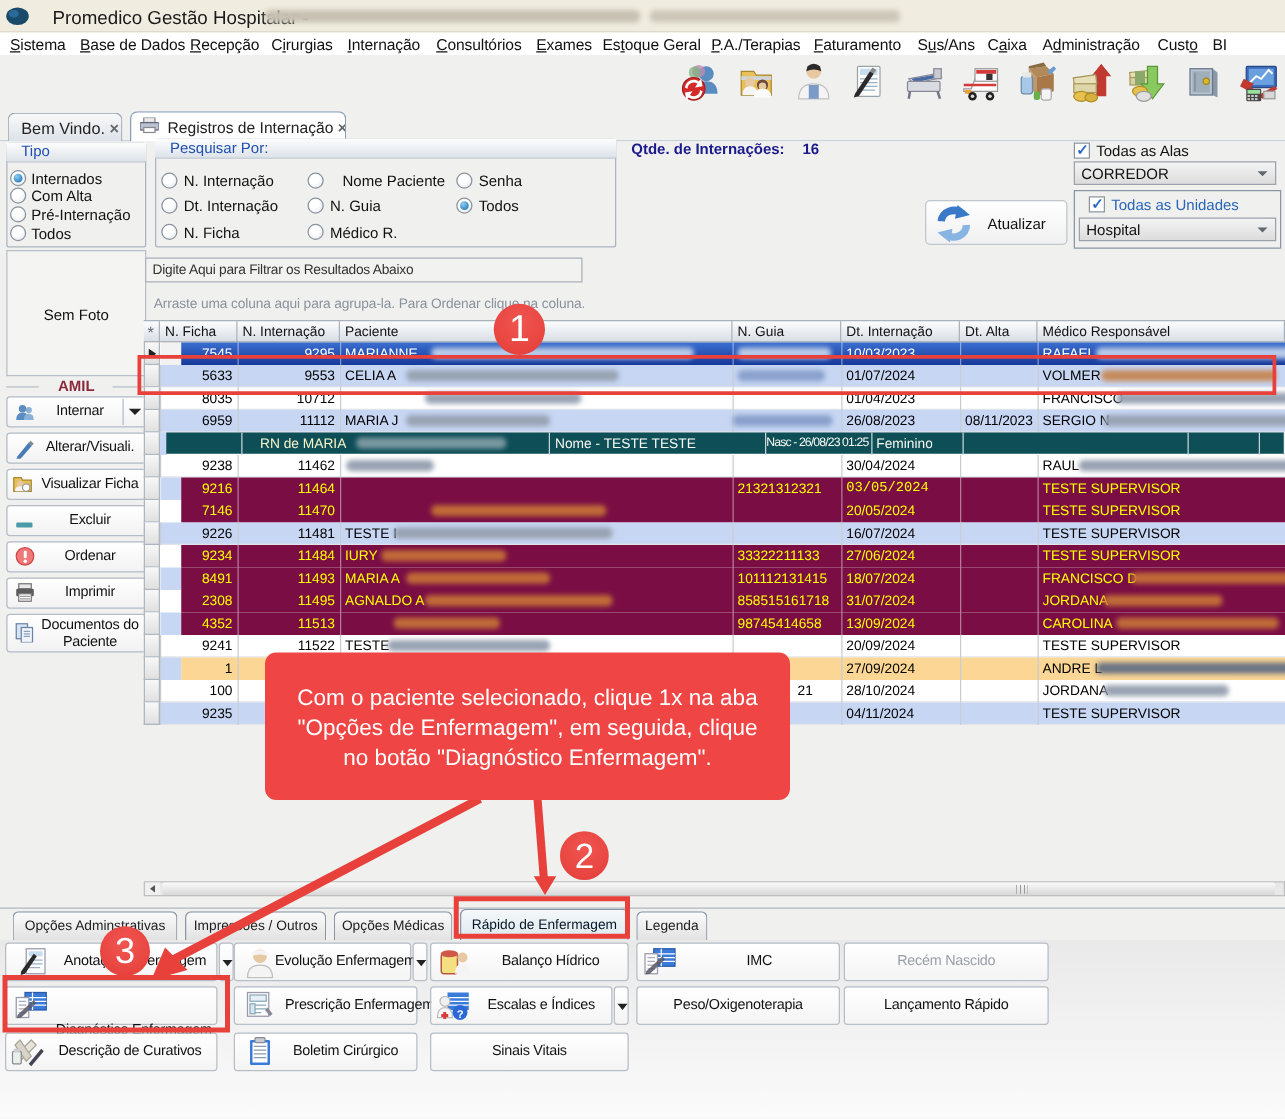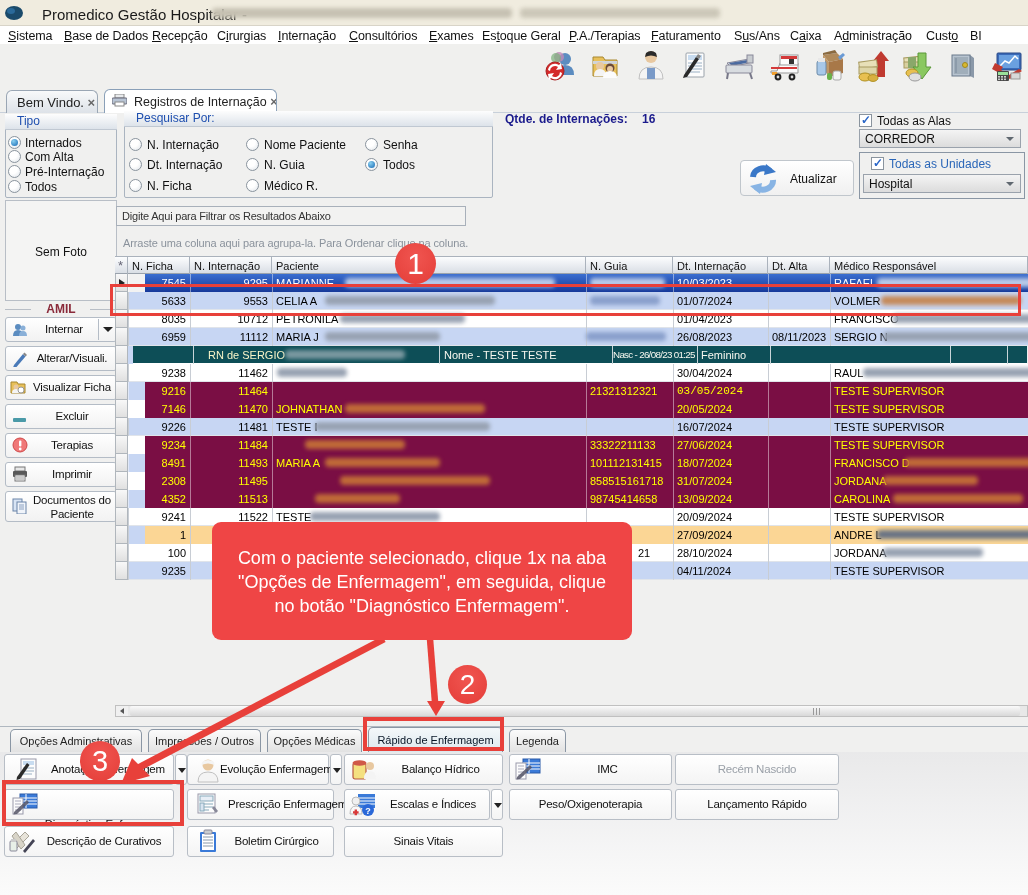--- a/index.html
+++ b/index.html
@@ -212,21 +212,21 @@
 
 <div class="gbox" style="left:124px;top:111px;width:369px;height:87px;"></div>
 <div class="ghead" style="left:124px;top:111px;width:369px;">Pesquisar Por:</div>
 <div class="radio" style="left:129px;top:138px"></div>
 <div class="rlabel" style="left:147px;top:138px">N. Internação</div>
 <div class="radio" style="left:129px;top:158px"></div>
 <div class="rlabel" style="left:147px;top:158px">Dt. Internação</div>
 <div class="radio" style="left:129px;top:179px"></div>
 <div class="rlabel" style="left:147px;top:179px">N. Ficha</div>
 <div class="radio" style="left:246px;top:138px"></div>
-<div class="rlabel" style="left:264px;top:138px">Nome Paciente</div>
+<div class="rlabel" style="left:274px;top:138px">Nome Paciente</div>
 <div class="radio" style="left:246px;top:158px"></div>
 <div class="rlabel" style="left:264px;top:158px">N. Guia</div>
 <div class="radio" style="left:246px;top:179px"></div>
 <div class="rlabel" style="left:264px;top:179px">Médico R.</div>
 <div class="radio" style="left:365px;top:138px"></div>
 <div class="rlabel" style="left:383px;top:138px">Senha</div>
 <div class="radio sel" style="left:365px;top:158px"></div>
 <div class="rlabel" style="left:383px;top:158px">Todos</div>
 
 <div class="abs" style="left:505px;top:112px;font-size:12px;font-weight:bold;color:#1a1a8c;">Qtde. de Internações:</div>
@@ -255,21 +255,21 @@
 <div class="abs" style="left:5px;top:309px;width:26px;height:1px;background:#b8bec6;"></div>
 <div class="abs" style="left:90px;top:309px;width:27px;height:1px;background:#b8bec6;"></div>
 <div class="abs" style="left:33px;top:302px;width:56px;text-align:center;font-size:12px;font-weight:bold;color:#8a2a3a;">AMIL</div>
 
 <div class="sbtn" style="top:317px;height:25px;padding-top:5px;padding-right:16px;">Internar</div>
 <div class="abs" style="left:98px;top:319px;width:1px;height:21px;background:#b4bcc6;"></div>
 <div class="abs" style="left:103px;top:327px;width:0;height:0;border-left:5px solid transparent;border-right:5px solid transparent;border-top:5px solid #222;"></div>
 <div class="sbtn" style="top:346px;height:25px;padding-top:5px;">Alterar/Visuali.</div>
 <div class="sbtn" style="top:375px;height:25px;padding-top:5px;">Visualizar Ficha</div>
 <div class="sbtn" style="top:404px;height:25px;padding-top:5px;">Excluir</div>
-<div class="sbtn" style="top:433px;height:25px;padding-top:5px;">Terapias</div>
+<div class="sbtn" style="top:433px;height:25px;padding-top:5px;">Ordenar</div>
 <div class="sbtn" style="top:462px;height:25px;padding-top:5px;">Imprimir</div>
 <div class="sbtn" style="top:491px;height:31px;padding-top:1px;line-height:14px;">Documentos do Paciente</div>
 <div class="abs" id="sideicons">
     <svg class="abs" style="left:12px;top:322px" width="16" height="16" viewBox="0 0 16 16">
       <circle cx="6" cy="5" r="3" fill="#5b8cc0"></circle>
       <path d="M1 14 q0 -6 5 -6 q5 0 5 6 z" fill="#5b8cc0"></path>
       <circle cx="11" cy="6" r="2.5" fill="#8ab0d8"></circle>
       <path d="M7 14 q0 -5 4 -5 q4 0 4 5 z" fill="#8ab0d8"></path>
     </svg>
     <svg class="abs" style="left:12px;top:351px" width="16" height="16" viewBox="0 0 16 16">
@@ -367,21 +367,20 @@
       <div class="vline" style="left:13px;"></div>
       <div class="vline" style="left:75px;"></div>
       <div class="vline" style="left:157px;"></div>
       <div class="vline" style="left:471px;"></div>
       <div class="vline" style="left:558px;"></div>
       <div class="vline" style="left:653px;"></div>
       <div class="vline" style="left:715px;"></div>
       <div class="marker"></div>
       <div class="cell num" style="left:13px;width:58px;">8035</div>
       <div class="cell num" style="left:75px;width:78px;">10712</div>
-      <div class="cell" style="left:161px;width:310px;">PETRONILA</div>
       <div style="position:absolute;left:225px;top:4px;width:125px;height:9px;background:#98a2b2;border-radius:4px;filter:blur(2px);"></div>
       <div class="cell" style="left:562px;width:91px;">01/04/2023</div>
       <div class="cell" style="left:719px;width:194px;">FRANCISCO</div>
       <div style="position:absolute;left:778px;top:4px;width:175px;height:9px;background:#98a2b2;border-radius:4px;filter:blur(2px);"></div>
     </div>
 <div class="row" style="top:328px;background:#c7d6f3;color:#000000;border-bottom:1px solid #e0e4ea;">
       <div class="vline" style="left:13px;"></div>
       <div class="vline" style="left:75px;"></div>
       <div class="vline" style="left:157px;"></div>
       <div class="vline" style="left:471px;"></div>
@@ -403,21 +402,21 @@
       <div class="marker"></div>
       <div style="position:absolute;left:13px;top:0;width:5px;height:18px;background:#c7d6f3;"></div>
       <div style="position:absolute;left:18px;top:0;width:894px;height:18px;background:#0d4e57;border-bottom:1px solid #fff;"></div>
       <div style="position:absolute;left:78px;top:0;width:1px;height:18px;background:#c8d4d8;"></div>
       <div style="position:absolute;left:324px;top:0;width:1px;height:18px;background:#c8d4d8;"></div>
       <div style="position:absolute;left:497px;top:0;width:1px;height:18px;background:#c8d4d8;"></div>
       <div style="position:absolute;left:582px;top:0;width:1px;height:18px;background:#c8d4d8;"></div>
       <div style="position:absolute;left:655px;top:0;width:1px;height:18px;background:#c8d4d8;"></div>
       <div style="position:absolute;left:835px;top:0;width:1px;height:18px;background:#c8d4d8;"></div>
       <div style="position:absolute;left:892px;top:0;width:1px;height:18px;background:#c8d4d8;"></div>
-      <div class="cell" style="left:93px;color:#f8f4c8;">RN de SERGIO</div>
+      <div class="cell" style="left:93px;color:#f8f4c8;">RN de MARIA</div>
       <div style="position:absolute;left:170px;top:4px;width:120px;height:9px;background:#7a98a0;border-radius:4px;filter:blur(2px);"></div>
       <div class="cell" style="left:329px;width:166px;color:#f8f8f0;">Nome - TESTE TESTE</div>
       <div class="cell" style="left:498px;width:86px;color:#f8f8f0;letter-spacing:-0.7px;font-size:9.8px;">Nasc - 26/08/23 01:25</div>
       <div class="cell" style="left:586px;color:#f8f8f0;">Feminino</div>
     </div>
 <div class="row" style="top:364px;background:#ffffff;color:#000000;border-bottom:1px solid #e0e4ea;">
       <div class="vline" style="left:13px;"></div>
       <div class="vline" style="left:75px;"></div>
       <div class="vline" style="left:157px;"></div>
       <div class="vline" style="left:471px;"></div>
@@ -455,21 +454,20 @@
       <div class="vlined" style="left:13px;"></div>
       <div class="vlined" style="left:75px;"></div>
       <div class="vlined" style="left:157px;"></div>
       <div class="vlined" style="left:471px;"></div>
       <div class="vlined" style="left:558px;"></div>
       <div class="vlined" style="left:653px;"></div>
       <div class="vlined" style="left:715px;"></div>
       <div class="marker"></div>
       <div class="cell num" style="left:13px;width:58px;">7146</div>
       <div class="cell num" style="left:75px;width:78px;">11470</div>
-      <div class="cell" style="left:161px;width:310px;">JOHNATHAN</div>
       <div style="position:absolute;left:230px;top:4px;width:140px;height:9px;background:#c06a38;border-radius:4px;filter:blur(2px);"></div>
       <div class="cell" style="left:562px;width:91px;">20/05/2024</div>
       <div class="cell" style="left:719px;width:194px;">TESTE SUPERVISOR</div>
     </div>
 <div class="row" style="top:418px;background:#c7d6f3;color:#000000;border-bottom:1px solid #e0e4ea;">
       <div class="vline" style="left:13px;"></div>
       <div class="vline" style="left:75px;"></div>
       <div class="vline" style="left:157px;"></div>
       <div class="vline" style="left:471px;"></div>
       <div class="vline" style="left:558px;"></div>
@@ -489,20 +487,21 @@
       <div class="vlined" style="left:13px;"></div>
       <div class="vlined" style="left:75px;"></div>
       <div class="vlined" style="left:157px;"></div>
       <div class="vlined" style="left:471px;"></div>
       <div class="vlined" style="left:558px;"></div>
       <div class="vlined" style="left:653px;"></div>
       <div class="vlined" style="left:715px;"></div>
       <div class="marker"></div>
       <div class="cell num" style="left:13px;width:58px;">9234</div>
       <div class="cell num" style="left:75px;width:78px;">11484</div>
+      <div class="cell" style="left:161px;width:310px;">IURY</div>
       <div style="position:absolute;left:190px;top:4px;width:100px;height:9px;background:#c06a38;border-radius:4px;filter:blur(2px);"></div>
       <div class="cell" style="left:475px;width:83px;">33322211133</div>
       <div class="cell" style="left:562px;width:91px;">27/06/2024</div>
       <div class="cell" style="left:719px;width:194px;">TESTE SUPERVISOR</div>
     </div>
 <div class="row" style="top:454px;color:#ffff00;border-bottom:1px solid #ffffff;">
       <div style="position:absolute;left:13px;top:0;width:17px;height:18px;background:#c7d6f3;"></div>
       <div style="position:absolute;left:30px;top:0;width:883px;height:18px;background:#7a0e44;"></div>
       <div class="vlined" style="left:13px;"></div>
       <div class="vlined" style="left:75px;"></div>
@@ -527,20 +526,21 @@
       <div class="vlined" style="left:13px;"></div>
       <div class="vlined" style="left:75px;"></div>
       <div class="vlined" style="left:157px;"></div>
       <div class="vlined" style="left:471px;"></div>
       <div class="vlined" style="left:558px;"></div>
       <div class="vlined" style="left:653px;"></div>
       <div class="vlined" style="left:715px;"></div>
       <div class="marker"></div>
       <div class="cell num" style="left:13px;width:58px;">2308</div>
       <div class="cell num" style="left:75px;width:78px;">11495</div>
+      <div class="cell" style="left:161px;width:310px;">AGNALDO A</div>
       <div style="position:absolute;left:225px;top:4px;width:150px;height:9px;background:#c06a38;border-radius:4px;filter:blur(2px);"></div>
       <div class="cell" style="left:475px;width:83px;">858515161718</div>
       <div class="cell" style="left:562px;width:91px;">31/07/2024</div>
       <div class="cell" style="left:719px;width:194px;">JORDANA</div>
       <div style="position:absolute;left:768px;top:4px;width:95px;height:9px;background:#c06a38;border-radius:4px;filter:blur(2px);"></div>
     </div>
 <div class="row" style="top:490px;color:#ffff00;border-bottom:1px solid #ffffff;">
       <div style="position:absolute;left:13px;top:0;width:17px;height:18px;background:#c7d6f3;"></div>
       <div style="position:absolute;left:30px;top:0;width:883px;height:18px;background:#7a0e44;"></div>
       <div class="vlined" style="left:13px;"></div>

